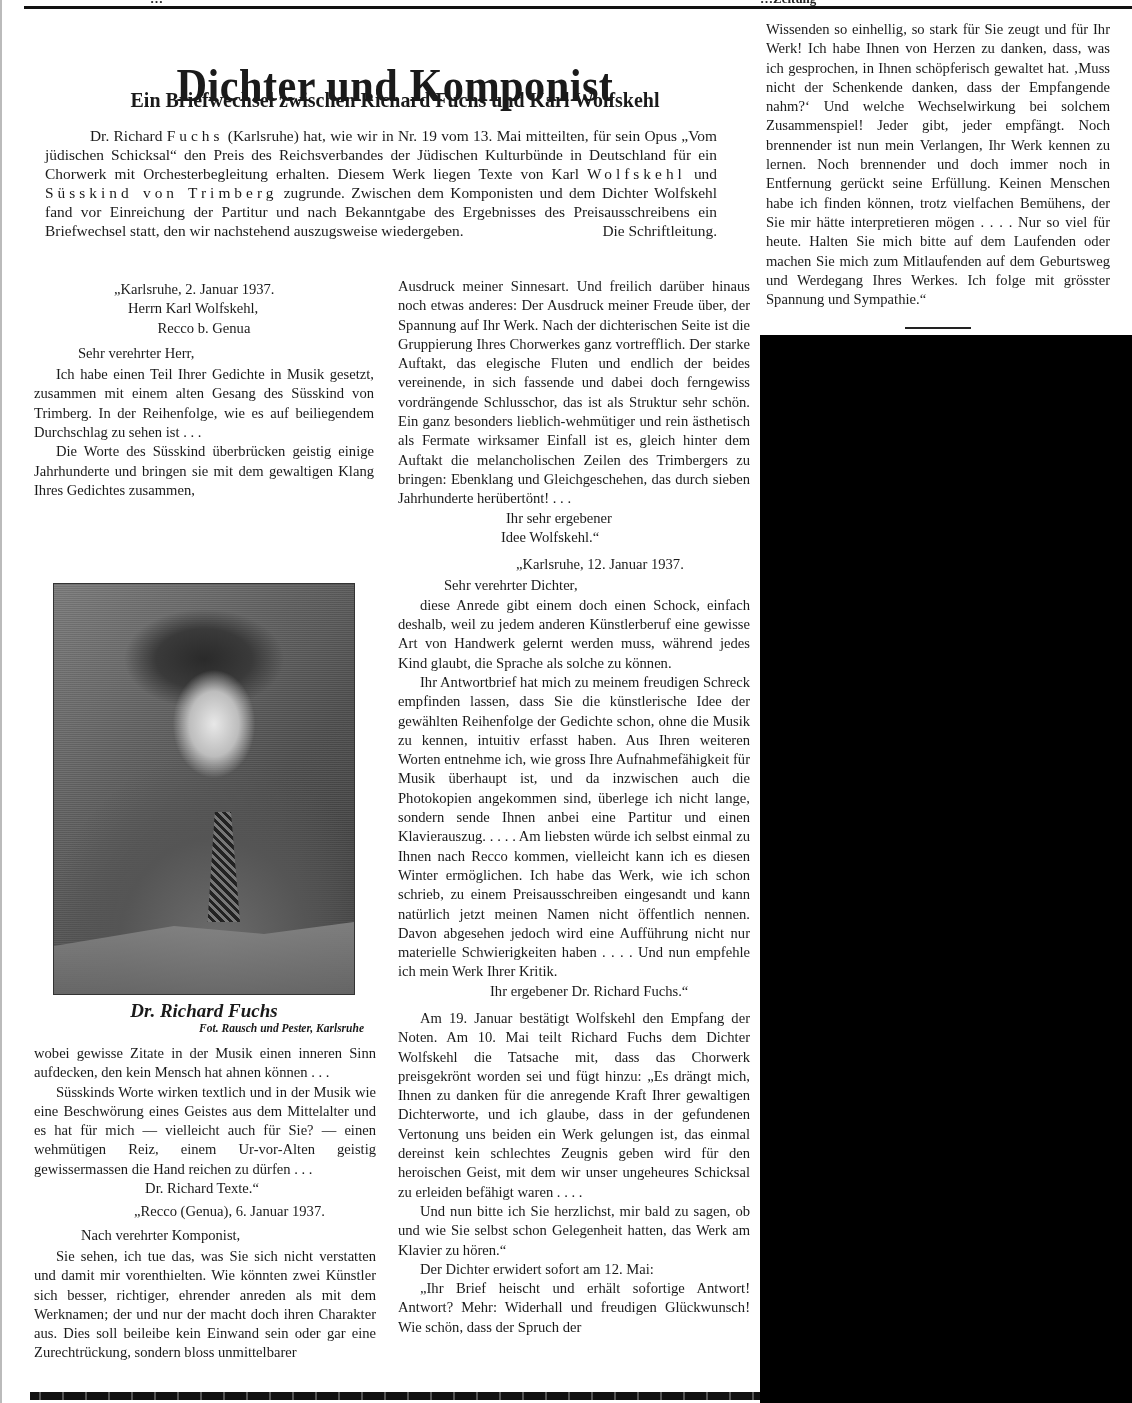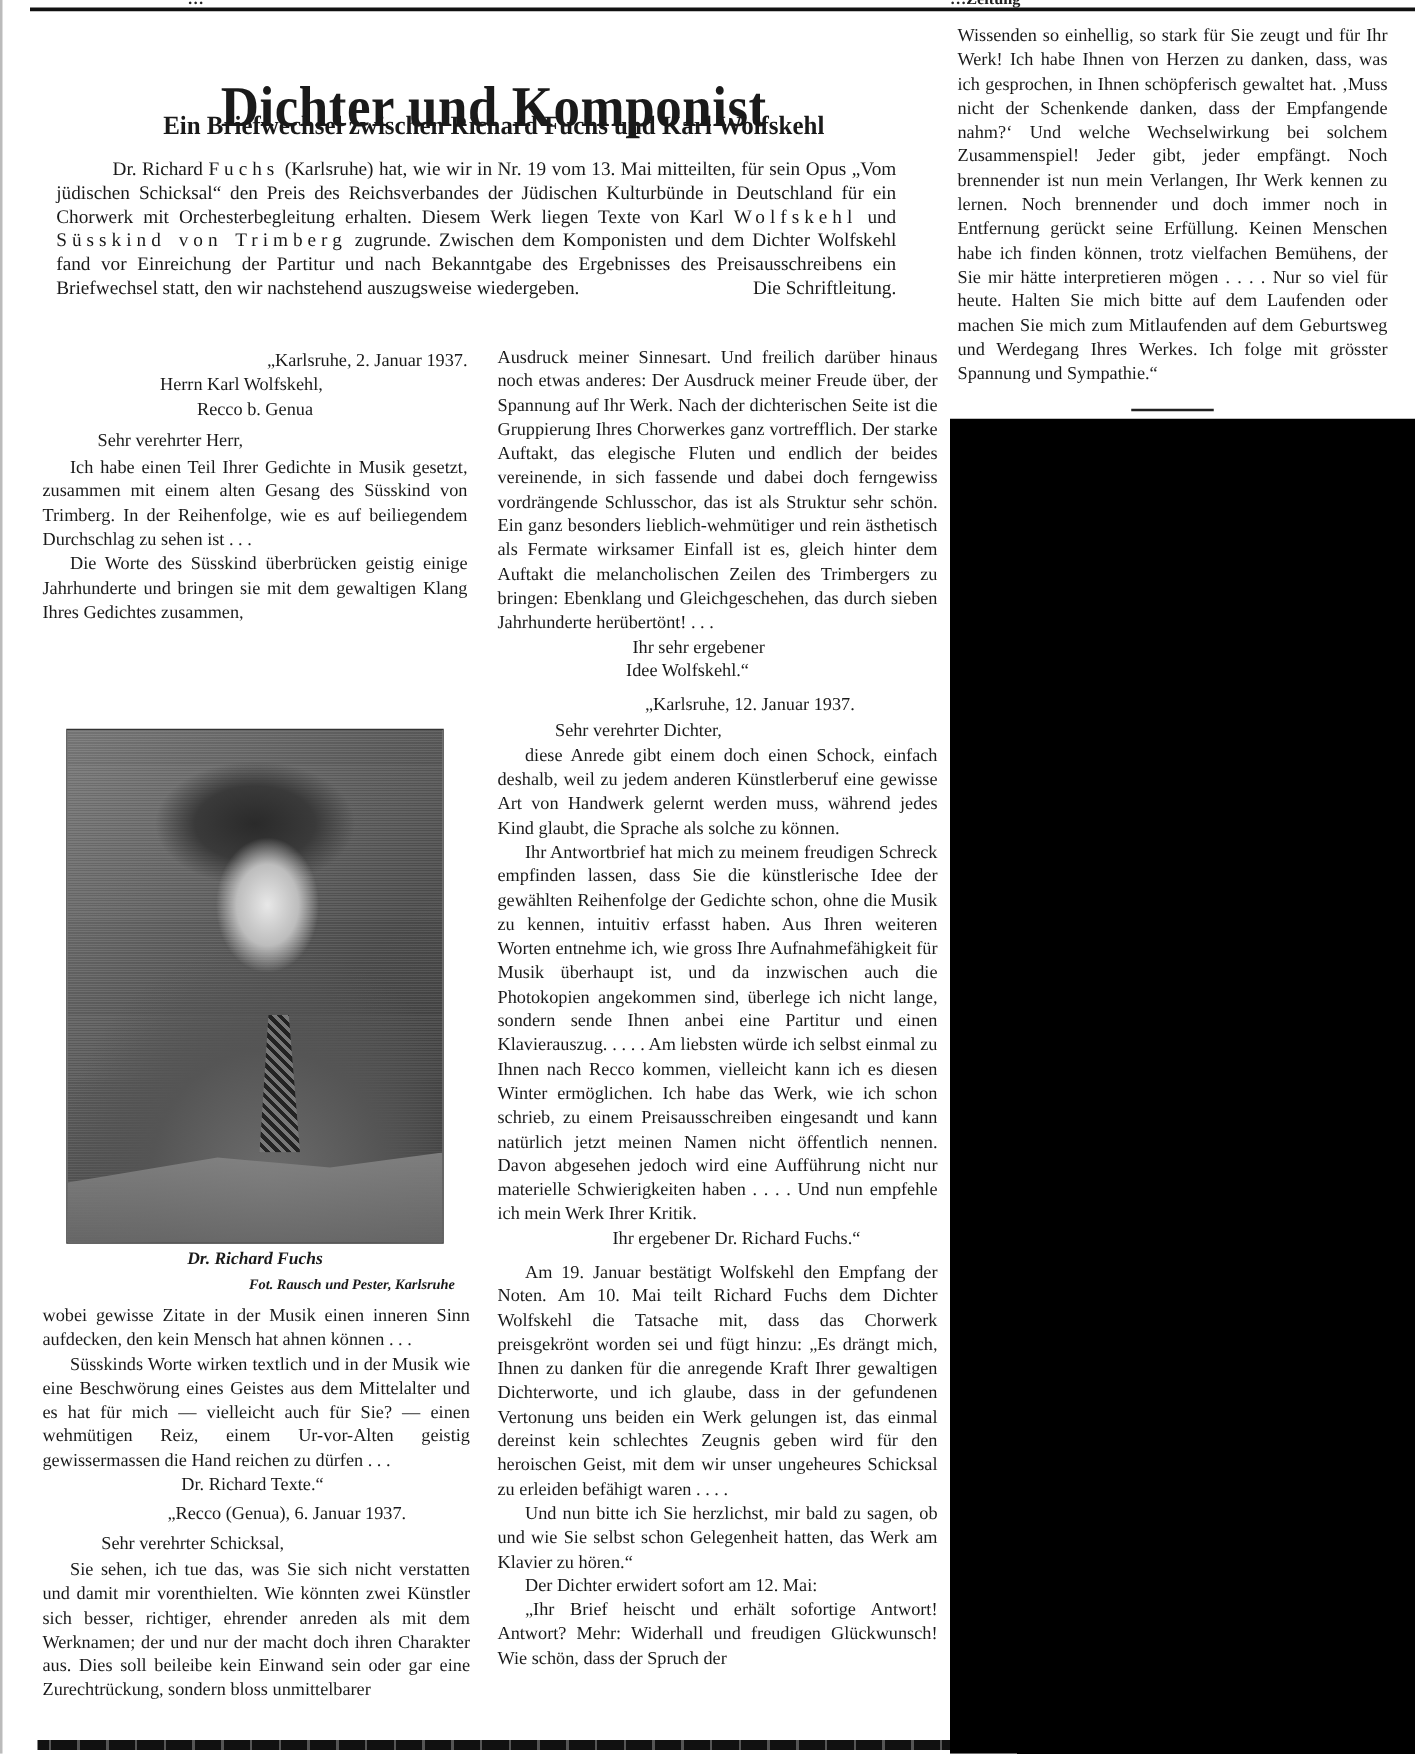--- a/index.html
+++ b/index.html
@@ -31,21 +31,21 @@
     .intro p { margin: 0; text-indent: 45px; }
     .spaced { letter-spacing: 4px; }
     .sign-right { text-align: right; }
     .col {
       position: absolute; font-size: 14.6px; line-height: 19.3px; text-align: justify;
     }
     .col p { margin: 0; text-indent: 22px; }
     .col p.noindent { text-indent: 0; }
     .col .line { display: block; }
     .col .r { text-align: center; }
-    .col .c { text-align: right; }
+    .col .c { text-align: left; }
     .col1 { left: 34px; width: 340px; top: 280px; }
     .col1b { left: 34px; width: 342px; top: 1044px; }
     .col2 { left: 398px; width: 352px; top: 277px; }
     .col3 { left: 766px; width: 344px; top: 20px; }
     .photo {
       position: absolute; left: 53px; top: 583px; width: 300px; height: 410px;
       background:
         radial-gradient(ellipse 55px 72px at 160px 140px, #e8e8e8 0%, #bdbdbd 45%, rgba(0,0,0,0) 75%),
         radial-gradient(ellipse 80px 50px at 150px 75px, #2a2a2a 0%, #3a3a3a 60%, rgba(0,0,0,0) 100%),
         radial-gradient(ellipse 170px 190px at 160px 360px, #6c6c6c 0%, #555 55%, rgba(0,0,0,0) 100%),
@@ -59,21 +59,21 @@
       clip-path: polygon(30% 0, 75% 0, 100% 100%, 10% 100%);
     }
     .photo .arms {
       position: absolute; left: 0; top: 330px; width: 300px; height: 80px;
       background: linear-gradient(180deg, #8a8a8a 0%, #6a6a6a 100%);
       clip-path: polygon(0 40%, 40% 15%, 70% 25%, 100% 10%, 100% 100%, 0 100%);
       opacity: 0.85;
     }
     .caption-name {
       position: absolute; left: 34px; width: 340px; top: 1000px;
-      text-align: center; font-style: italic; font-weight: bold; font-size: 14px;
+      text-align: center; font-style: italic; font-weight: bold; font-size: 19px;
     }
     .caption-credit {
       position: absolute; left: 34px; width: 330px; top: 1022px;
       text-align: right; font-style: italic; font-weight: bold; font-size: 11.5px;
     }
     .divider-short {
       position: absolute; left: 905px; width: 66px; top: 327px; height: 2px; background: #222;
     }
     .redaction {
       position: absolute; left: 760px; top: 335px; right: 0; bottom: 0; background: #000;
@@ -116,21 +116,21 @@
   <div class="arms"></div>
 </div>
 <div class="caption-name">Dr. Richard Fuchs</div>
 <div class="caption-credit">Fot. Rausch und Pester, Karlsruhe</div>
 
 <div class="col col1b">
   <p class="noindent">wobei gewisse Zitate in der Musik einen inneren Sinn aufdecken, den kein Mensch hat ahnen können . . .</p>
   <p>Süsskinds Worte wirken textlich und in der Musik wie eine Beschwörung eines Geistes aus dem Mittelalter und es hat für mich — vielleicht auch für Sie? — einen wehmütigen Reiz, einem Ur-vor-Alten geistig gewissermassen die Hand reichen zu dürfen . . .</p>
   <span class="line r" style="padding-right:6px;">Dr. Richard Texte.“</span>
   <span class="line" style="padding-left:100px; margin-top:4px;">„Recco (Genua), 6. Januar 1937.</span>
-  <span class="line" style="padding-left:47px; margin-top:4px; margin-bottom:2px;">Sehr verehrter Schicksal,</span>
+  <span class="line" style="padding-left:47px; margin-top:4px; margin-bottom:2px;">Nach verehrter Komponist,</span>
   <p>Sie sehen, ich tue das, was Sie sich nicht verstatten und damit mir vorenthielten. Wie könnten zwei Künstler sich besser, richtiger, ehrender anreden als mit dem Werknamen; der und nur der macht doch ihren Charakter aus. Dies soll beileibe kein Einwand sein oder gar eine Zurechtrückung, sondern bloss unmittelbarer</p>
 </div>
 
 <div class="col col2">
   <p class="noindent">Ausdruck meiner Sinnesart. Und freilich darüber hinaus noch etwas anderes: Der Ausdruck meiner Freude über, der Spannung auf Ihr Werk. Nach der dichterischen Seite ist die Gruppierung Ihres Chorwerkes ganz vortrefflich. Der starke Auftakt, das elegische Fluten und endlich der beides vereinende, in sich fassende und dabei doch ferngewiss vordrängende Schlusschor, das ist als Struktur sehr schön. Ein ganz besonders lieblich-wehmütiger und rein ästhetisch als Fermate wirksamer Einfall ist es, gleich hinter dem Auftakt die melancholischen Zeilen des Trimbergers zu bringen: Ebenklang und Gleichgeschehen, das durch sieben Jahrhunderte herübertönt! . . .</p>
   <span class="line" style="padding-left:108px;">Ihr sehr ergebener</span>
   <span class="line r" style="padding-right:48px;">Idee Wolfskehl.“</span>
 
   <span class="line" style="padding-left:118px; margin-top:8px;">„Karlsruhe, 12. Januar 1937.</span>
   <span class="line" style="padding-left:46px; margin-top:2px;">Sehr verehrter Dichter,</span>

